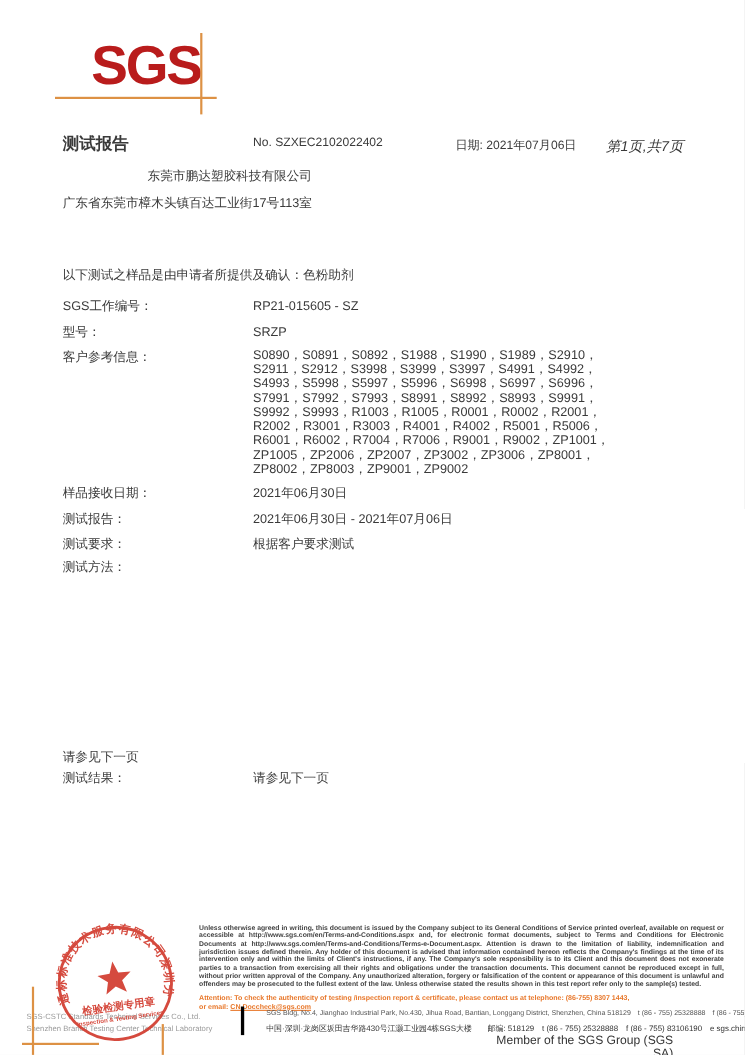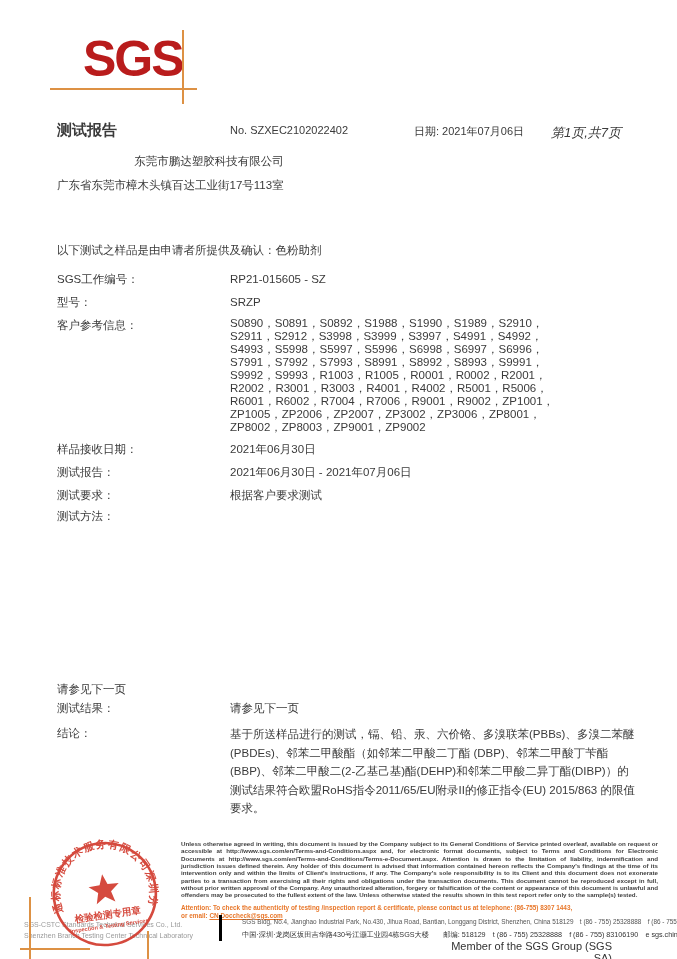--- a/index.html
+++ b/index.html
@@ -125,24 +125,20 @@
       <div class="ivalue">根据客户要求测试</div>
     </div>
     <div class="irow row-method">
       <div class="ilabel">测试方法：</div>
       <div class="ivalue">请参见下一页</div>
     </div>
     <div class="irow row-result">
       <div class="ilabel">测试结果：</div>
       <div class="ivalue">请参见下一页</div>
     </div>
-    <div class="irow row-conclusion">
-      <div class="ilabel">结论：</div>
-      <div class="ivalue">基于所送样品进行的测试，镉、铅、汞、六价铬、多溴联苯(PBBs)、多溴二苯醚(PBDEs)、邻苯二甲酸酯（如邻苯二甲酸二丁酯 (DBP)、邻苯二甲酸丁苄酯(BBP)、邻苯二甲酸二(2-乙基己基)酯(DEHP)和邻苯二甲酸二异丁酯(DIBP)）的测试结果符合欧盟RoHS指令2011/65/EU附录II的修正指令(EU) 2015/863 的限值要求。</div>
-    </div>
   </div>
 
   <div class="abs gray-co">
     <div>SGS-CSTC Standards Technical Services Co., Ltd.</div>
     <div>Shenzhen Branch Testing Center Technical Laboratory</div>
   </div>
 
   <div class="abs stamp-wrap">
     <svg width="126" height="114" viewBox="0 0 126 114">
       <circle cx="63" cy="56" r="51" fill="none" stroke="#d23b2e" stroke-width="2.6"></circle>

